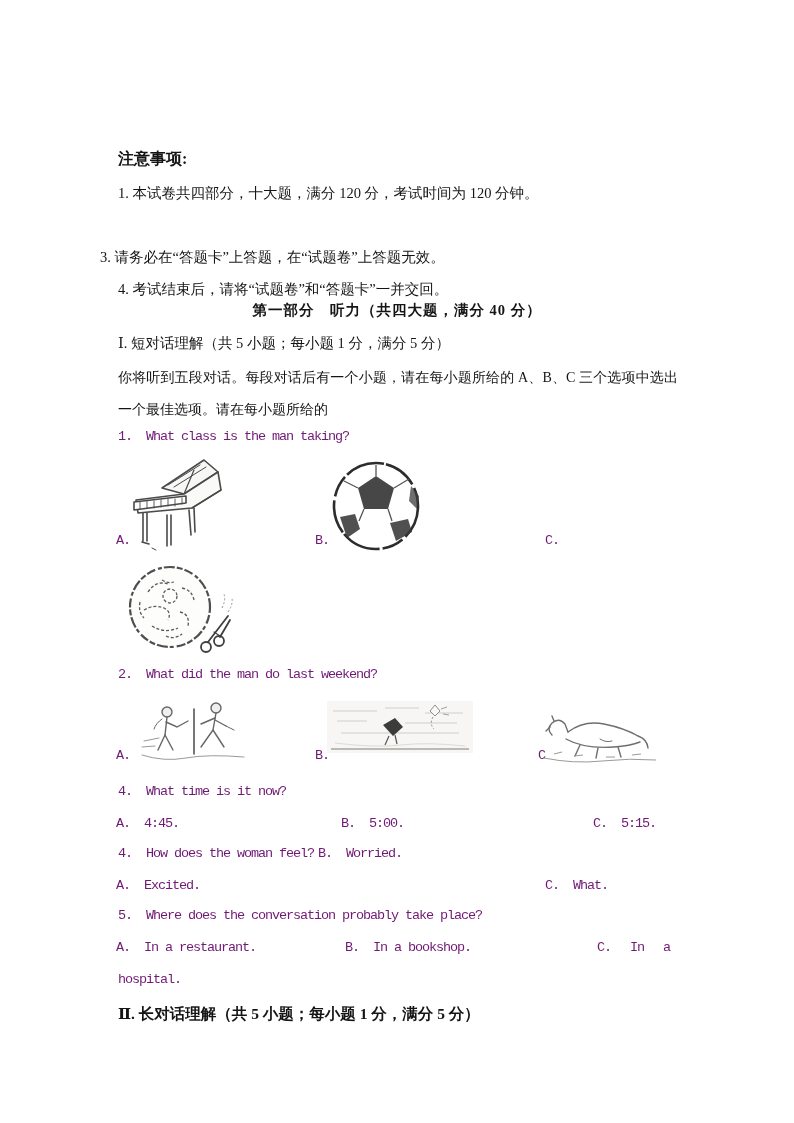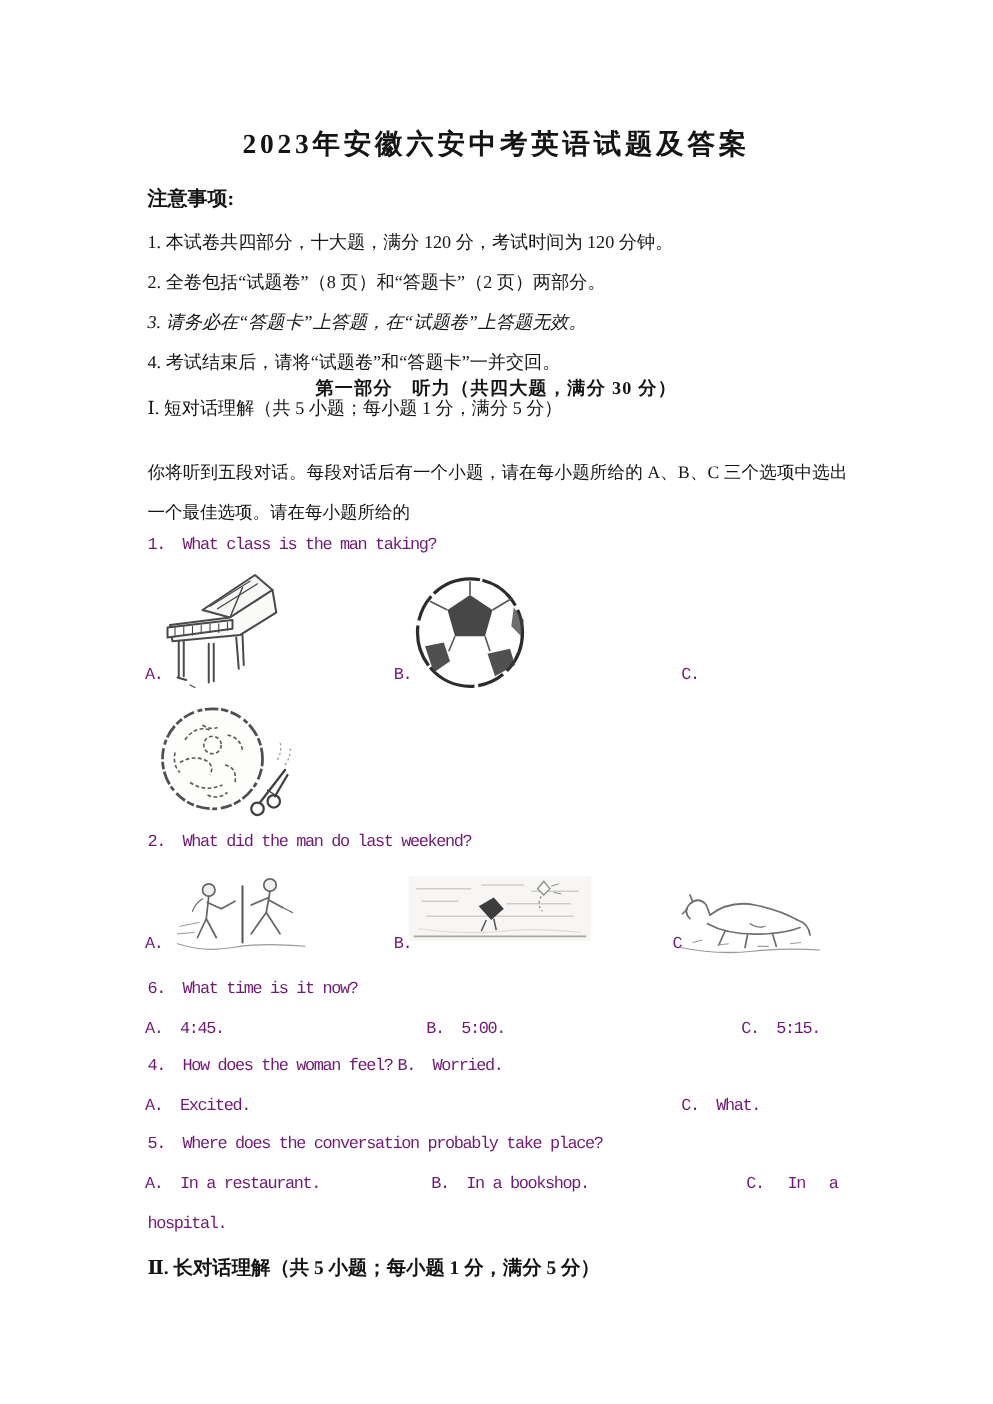--- a/index.html
+++ b/index.html
@@ -17,31 +17,29 @@
   .justify{white-space:normal;width:560px;text-align:justify;text-align-last:justify;}
   .wsp{word-spacing:12px;}
   .sketch{position:absolute;}
   svg{display:block;}
 </style>
 </head>
 <body>
 
 <div class="page">
 
-  <div class="abs title">2023年安徽六安中考英语试题及答案</div>
 
   <div class="abs zh bold" style="left:118px;top:149px;font-size:16px;">注意事项:</div>
   <div class="abs zh" style="left:118px;top:184px;">1. 本试卷共四部分，十大题，满分 120 分，考试时间为 120 分钟。</div>
-  <div class="abs zh" style="left:118px;top:216px;">2. 全卷包括“试题卷”（8 页）和“答题卡”（2 页）两部分。</div>
-  <div class="abs zh" style="left:118px;top:248px;font-style:italic;">3. 请务必在“答题卡”上答题，在“试题卷”上答题无效。</div>
+  <div class="abs zh" style="left:100px;top:248px;">3. 请务必在“答题卡”上答题，在“试题卷”上答题无效。</div>
   <div class="abs zh" style="left:118px;top:280px;">4. 考试结束后，请将“试题卷”和“答题卡”一并交回。</div>
 
-  <div class="abs zh bold center" style="top:301px;letter-spacing:1px;">第一部分　听力（共四大题，满分 30 分）</div>
+  <div class="abs zh bold center" style="top:301px;letter-spacing:1px;">第一部分　听力（共四大题，满分 40 分）</div>
 
-  <div class="abs zh" style="left:118px;top:317px;text-align:center;">Ⅰ. 短对话理解（共 5 小题；每小题 1 分，满分 5 分）</div>
+  <div class="abs zh" style="left:118px;top:334px;text-align:center;">Ⅰ. 短对话理解（共 5 小题；每小题 1 分，满分 5 分）</div>
   <div class="abs zh-sm justify" style="left:118px;top:369px;">你将听到五段对话。每段对话后有一个小题，请在每小题所给的 A、B、C 三个选项中选出</div>
   <div class="abs zh-sm" style="left:118px;top:401px;">一个最佳选项。请在每小题所给的</div>
 
   <div class="abs mono" style="left:118px;top:429px;">1.  What class is the man taking?</div>
 
   <div class="sketch" style="left:122px;top:452px;">
     <svg width="112" height="100" viewBox="0 0 112 100">
       <g fill="none" stroke="#4a4a4a" stroke-width="1.6" stroke-linecap="round" stroke-linejoin="round">
         <path d="M40 36 L82 8 L96 20 L62 42 Z" fill="#f7f7f5"></path>
         <path d="M46 33 L78 13 M52 35 L84 15" stroke-width="1"></path>
@@ -157,21 +155,21 @@
         <path d="M4 55 q30 6 58 3 t54 -1" fill="none"></path>
         <path d="M14 51 l8 -2 M34 53 l9 -1 M66 54 l9 0 M92 52 l9 -1" fill="none"></path>
       </g>
     </svg>
   </div>
 
   <div class="abs mono" style="left:116px;top:748px;">A.</div>
   <div class="abs mono" style="left:315px;top:748px;">B.</div>
   <div class="abs mono" style="left:538px;top:748px;">C</div>
 
-  <div class="abs mono" style="left:118px;top:784px;">6.  What time is it now?</div>
+  <div class="abs mono" style="left:118px;top:784px;">4.  What time is it now?</div>
   <div class="abs mono" style="left:116px;top:816px;">A.  4:45.</div>
   <div class="abs mono" style="left:341px;top:816px;">B.  5:00.</div>
   <div class="abs mono" style="left:593px;top:816px;">C.  5:15.</div>
 
   <div class="abs mono" style="left:118px;top:846px;">4.  How does the woman feel?</div>
   <div class="abs mono" style="left:116px;top:878px;">A.  Excited.</div>
   <div class="abs mono" style="left:318px;top:846px;">B.  Worried.</div>
   <div class="abs mono" style="left:545px;top:878px;">C.  What.</div>
 
   <div class="abs mono" style="left:118px;top:908px;">5.  Where does the conversation probably take place?</div>

